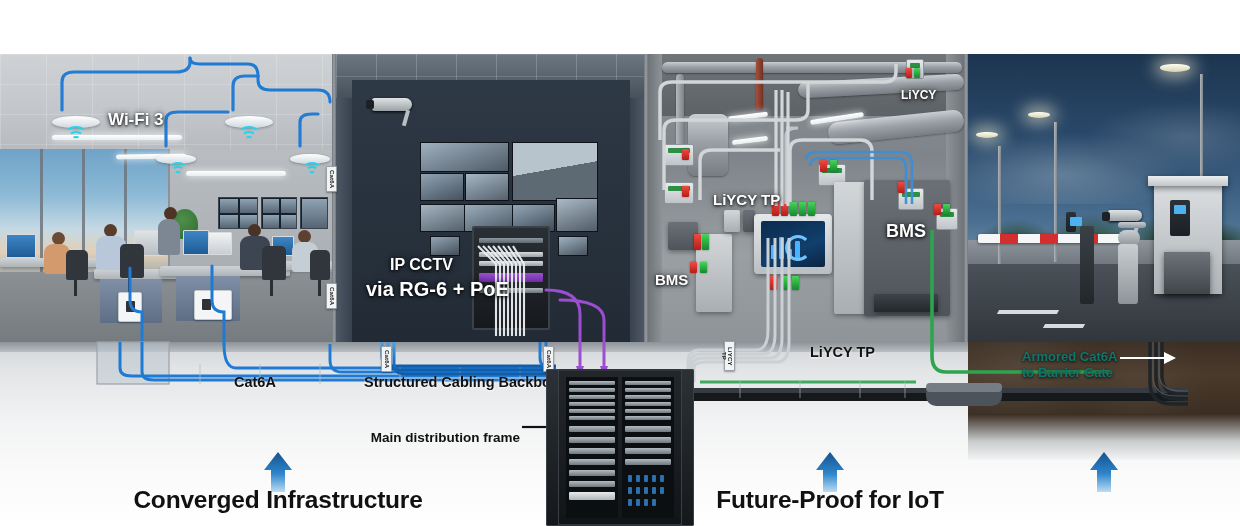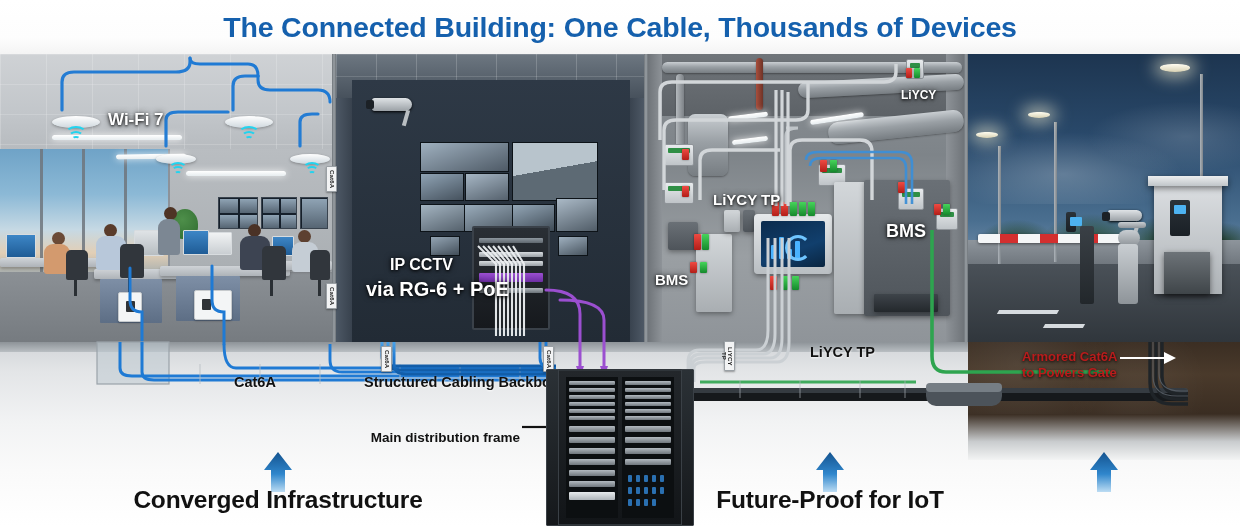--- a/index.html
+++ b/index.html
@@ -176,39 +176,36 @@
 
   
   .callout{ position:absolute; display:flex; flex-direction:column; align-items:center; z-index:56; }
   .callout .arrow{ width:26px; height:34px; }
   .callout .ctext{ margin-top:4px; font-size:24.5px; font-weight:bold; color:#111;
     letter-spacing:-.2px; white-space:nowrap; font-family:"Liberation Sans", sans-serif; }
 
   .mdf-note{ position:absolute; z-index:56; text-align:right; line-height:1.25;
     font-size:13.5px; font-weight:bold; color:#111; font-family:"Liberation Sans", sans-serif; }
   .soil-note{ position:absolute; z-index:56; line-height:1.25;
-    font-size:13px; font-weight:bold; color:#b91c1c; font-family:"Liberation Sans", sans-serif;
+    font-size:13px; font-weight:bold; color:#0f766e; font-family:"Liberation Sans", sans-serif;
     text-shadow:0 1px 3px rgba(0,0,0,.9); }
 
   
   .mdf-rack{ position:absolute; z-index:57; }
   .mdf-body{ position:absolute; inset:0; background:linear-gradient(180deg,#23272b,#121518); border:2px solid #2f353a; border-radius:2px; }
   .mdf-door{ position:absolute; top:0; width:13px; height:100%; background:linear-gradient(180deg,#2b3136,#15181b); border:1px solid #3a4046; border-radius:1px; }
   .mdf-col{ position:absolute; top:8px; bottom:8px; width:52px; background:#0c0f11; }
   .mdf-u{ position:absolute; left:3px; right:3px; height:4px; background:linear-gradient(180deg,#b3bac0,#70777d); border-radius:1px; }
   .mdf-blue{ position:absolute; width:4px; height:7px; background:#2a6fb0; border-radius:1px; }
 </style>
 </head>
 <body>
 
 <div id="root">
 
-  <div class="title-bar">
-    <div class="title-text">The Connected Building: One Cable, Thousands of Devices</div>
-  </div>
 
   <div class="scene-strip">
 
     <div class="panel" id="panel-office">
       <div class="ceiling">
           <div class="ceil-grid"></div>
         </div>
 
       <div class="window-wall">
         <div class="win-mull" style="left:40px"></div>
@@ -681,21 +678,21 @@
       <line x1="522" y1="427" x2="552" y2="427" stroke="#111" stroke-width="2.2"></line>
       <polygon points="552,421 563,427 552,433" fill="#111"></polygon>
     </g>
 
     <g>
       <line x1="1120" y1="358" x2="1164" y2="358" stroke="#fff" stroke-width="2.2"></line>
       <polygon points="1164,352 1176,358 1164,364" fill="#fff"></polygon>
     </g>
   </svg>
 
-  <div class="lbl lbl-white" style="left:108px; top:110px; font-size:17px;">Wi-Fi 7</div>
+  <div class="lbl lbl-white" style="left:108px; top:110px; font-size:17px;">Wi-Fi 3</div>
 
   <div class="lbl lbl-white" style="left:390px; top:256px; font-size:16px;">IP CCTV</div>
   <div class="lbl lbl-white" style="left:366px; top:278px; font-size:20px;">via RG-6 + PoE</div>
 
   <div class="lbl lbl-white" style="left:901px; top:88px; font-size:12px;">LiYCY</div>
   <div class="lbl lbl-white" style="left:713px; top:191px; font-size:15px;">LiYCY TP</div>
   <div class="lbl lbl-white" style="left:886px; top:221px; font-size:18px;">BMS</div>
   <div class="lbl lbl-white" style="left:655px; top:271px; font-size:15px;">BMS</div>
 
   <div class="tag tag-v" style="left:326px; top:166px; width:11px; height:26px;">Cat6A</div>
@@ -707,21 +704,21 @@
   <div class="lbl lbl-black" style="left:234px; top:374px; font-size:14.5px;">Cat6A</div>
   <div class="lbl lbl-black" style="left:364px; top:374px; font-size:14.5px;">Structured Cabling Backbone</div>
   <div class="lbl lbl-black" style="left:810px; top:344px; font-size:14.5px;">LiYCY TP</div>
 
   <div class="mdf-note" style="left:330px; top:430px; width:190px;">
     <div>Main distribution frame</div>
   </div>
 
   <div class="soil-note" style="left:1022px; top:349px;">
     <div>Armored Cat6A</div>
-    <div>to Powers Gate</div>
+    <div>to Barrier Gate</div>
   </div>
 
   <div class="callout" style="left:146px; top:448px; width:264px;">
     <div class="arrow"></div>
     <div class="ctext">Converged Infrastructure</div>
   </div>
   <div class="callout" style="left:712px; top:448px; width:236px;">
     <div class="arrow"></div>
     <div class="ctext">Future-Proof for IoT</div>
   </div>

